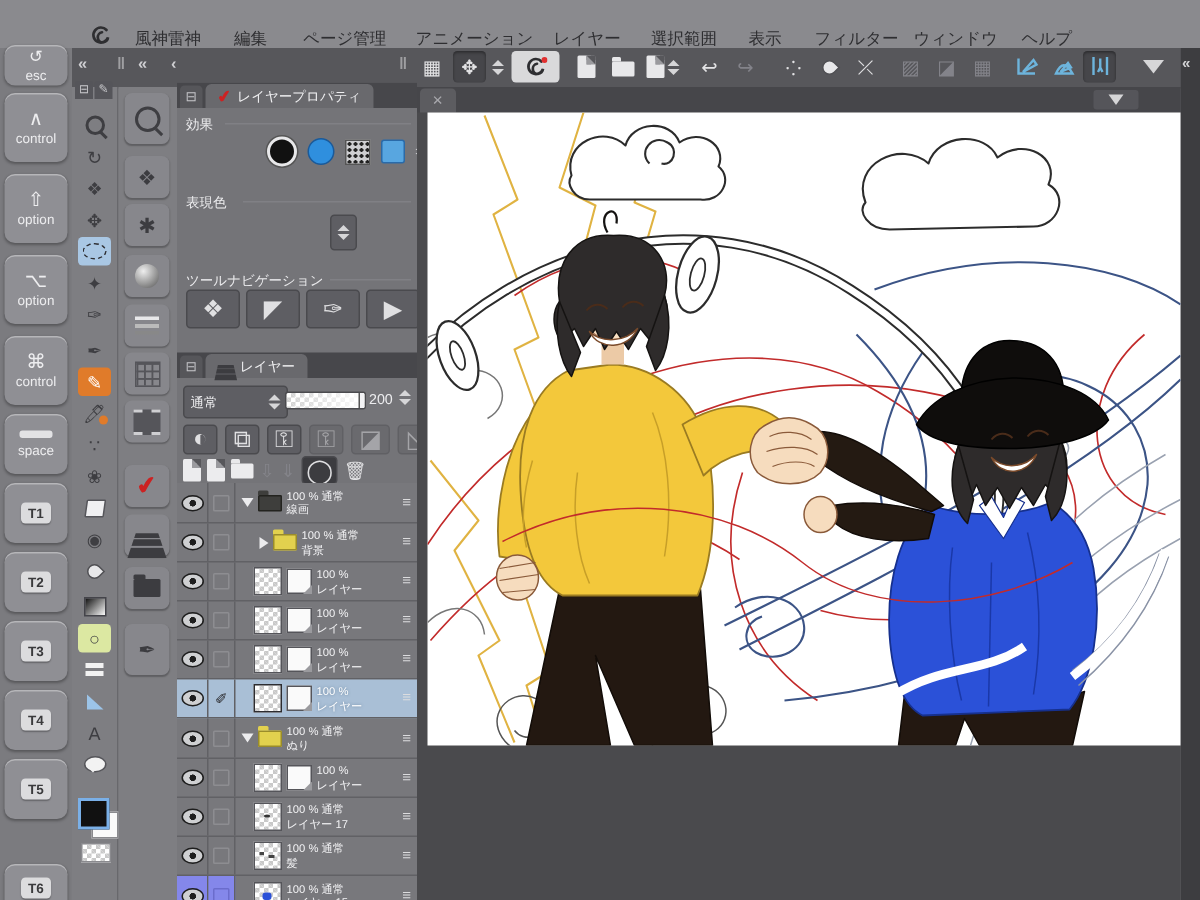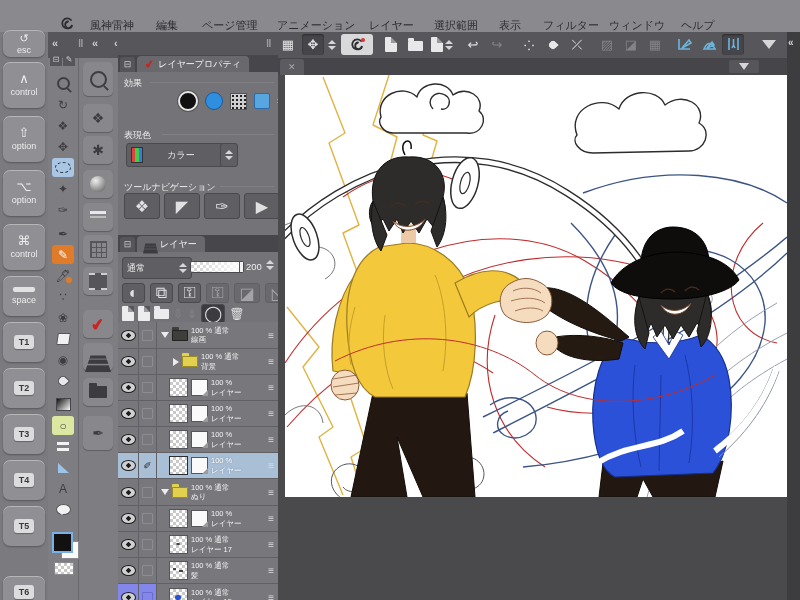--- a/index.html
+++ b/index.html
@@ -383,25 +383,20 @@
       <span class="fx-blue"></span>
       <span class="fx-tone"></span>
       <span class="fx-lc"></span>
       <span class="spin">
           <i class="up"></i>
           <i class="dn"></i>
         </span>
     </div>
     <span class="plabel" style="left:6px;top:74px">表現色</span>
     <div class="hline" style="left:44px;top:79px;width:112px"></div>
-    <div class="lcombo" style="left:8px;top:88px;width:88px;height:22px">
-      <span class="rgbbar"></span>
-      <span>カラー</span>
-      <span></span>
-    </div>
     <div class="pbtn" style="left:102px;top:88px;width:16px;height:22px">
       <span class="spin">
           <i class="up"></i>
           <i class="dn"></i>
         </span>
     </div>
     <span class="plabel" style="left:6px;top:126px">ツールナビゲーション</span>
     <div class="hline" style="left:102px;top:131px;width:54px"></div>
     <div class="abs" style="left:6px;top:138px;display:flex;gap:4px">
       <div class="pbtn" style="position:static;width:34px;height:24px">❖</div>

